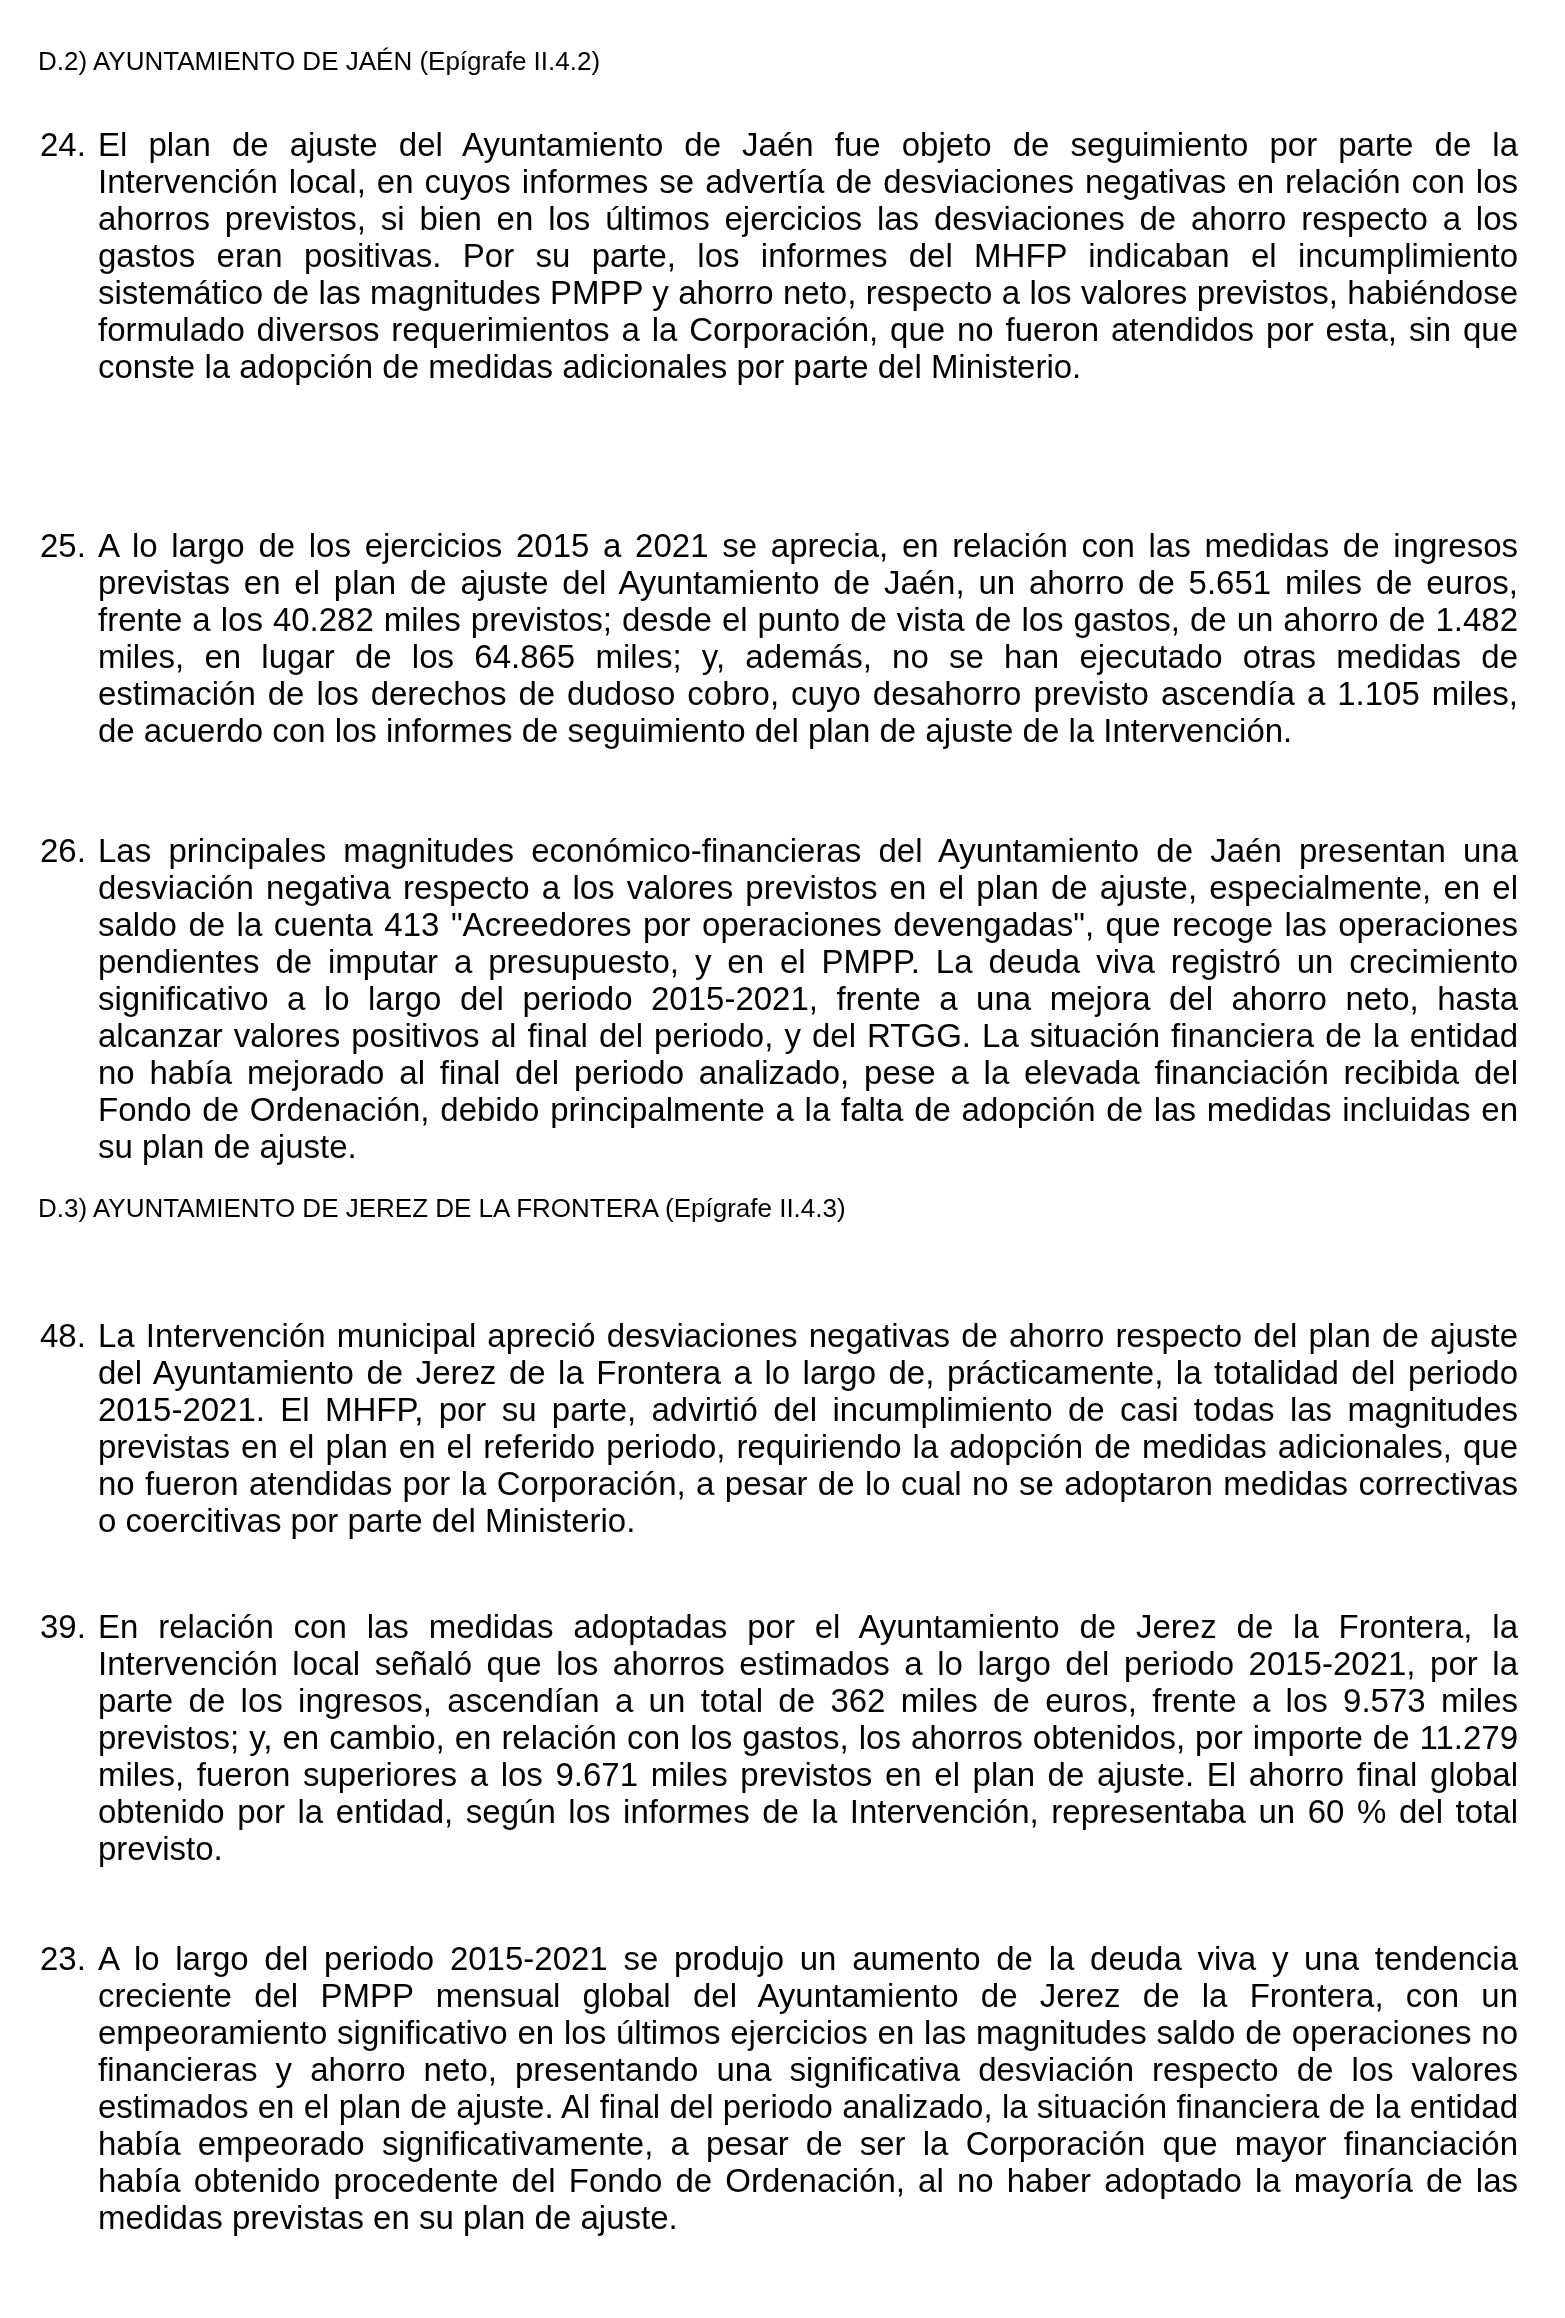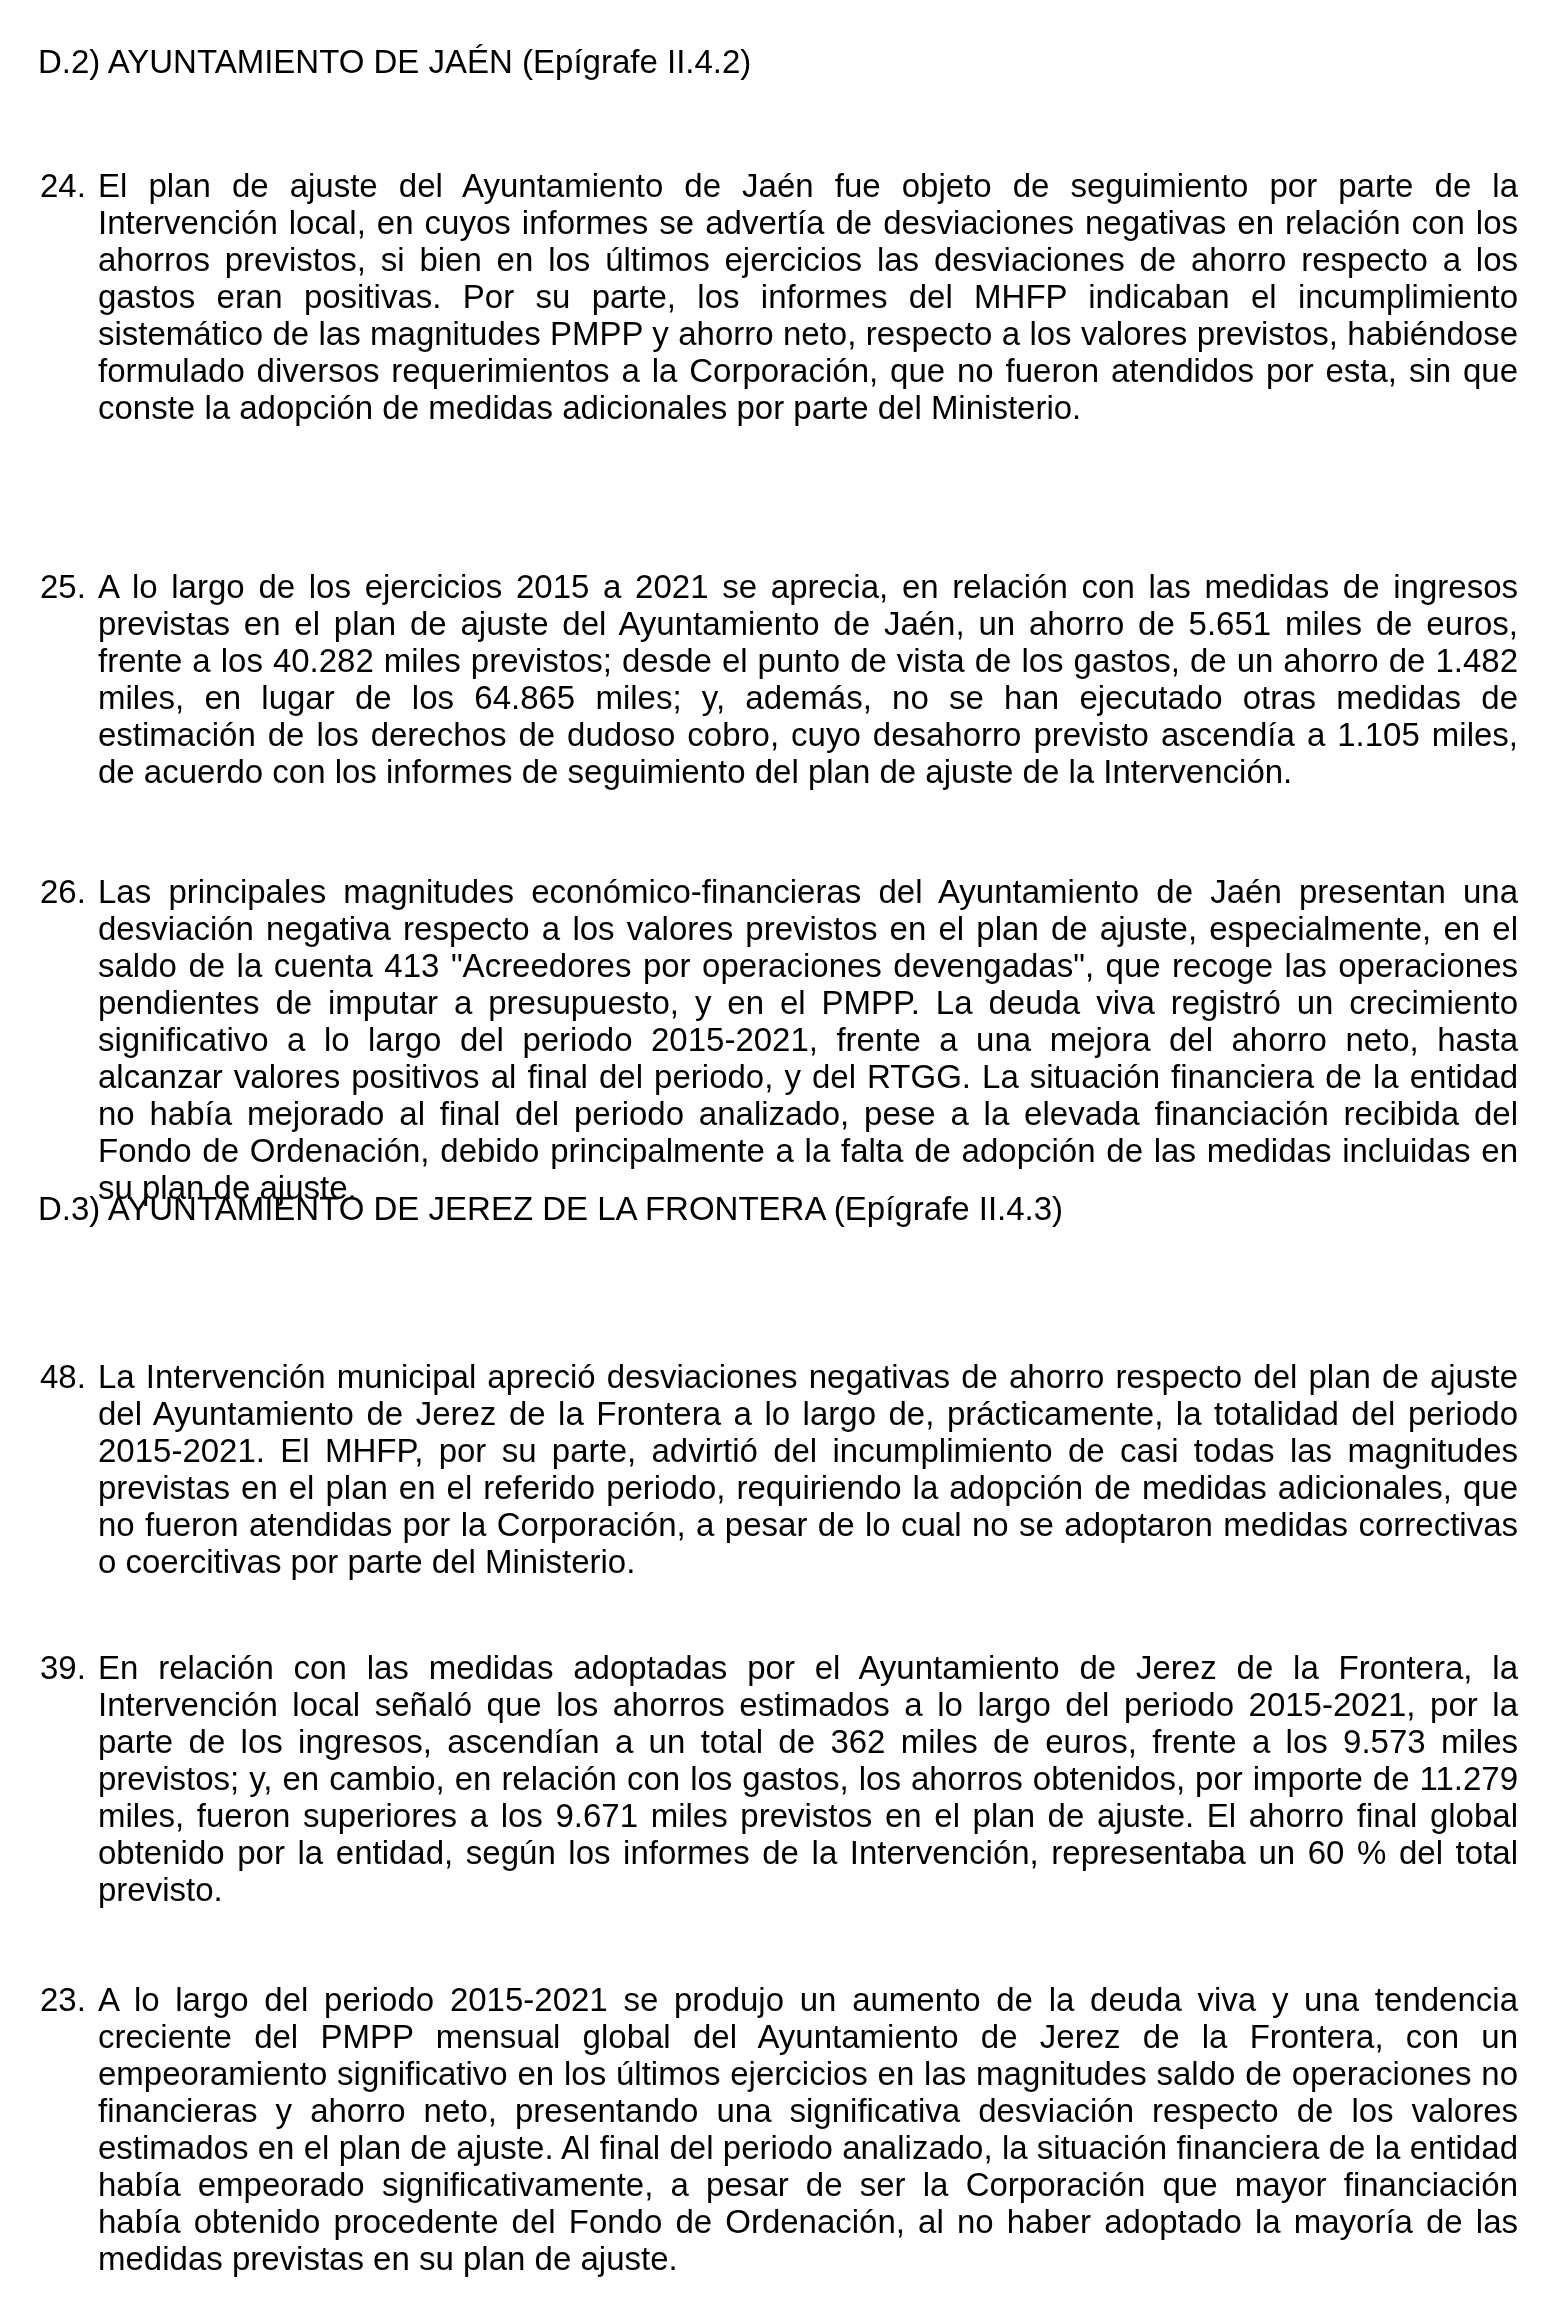--- a/index.html
+++ b/index.html
@@ -1,19 +1,19 @@
 <!DOCTYPE html>
 <html style="font-size:13.4px"><head>
 <meta charset="utf-8">
 <style>
   html, body { margin: 0; padding: 0; background: #ffffff; }
   body { width: 1565px; height: 2319px; position: relative; overflow: hidden;
          font-family: "Liberation Sans", "DejaVu Sans", sans-serif; color: #000; }
-  .heading { position: absolute; left: 38px; font-size: 33px; line-height: 37px; white-space: nowrap; }
-  .item { position: absolute; left: 40px; width: 1478px; font-size: 33px; line-height: 37px; margin-top: 41px; }
+  .heading { position: absolute; left: 38px; font-size: 26px; line-height: 37px; white-space: nowrap; }
+  .item { position: absolute; left: 40px; width: 1478px; font-size: 33px; line-height: 37px; }
   .item .num { position: absolute; left: 0; top: 0; }
   .item .body { margin-left: 58px; text-align: justify; }
 </style>
 </head>
 <body>
 
 <div class="heading" style="top:43px;">D.2) AYUNTAMIENTO DE JAÉN (Epígrafe II.4.2)</div>
 
 <div class="item" style="top:126px;">
   <span class="num">24.</span>

